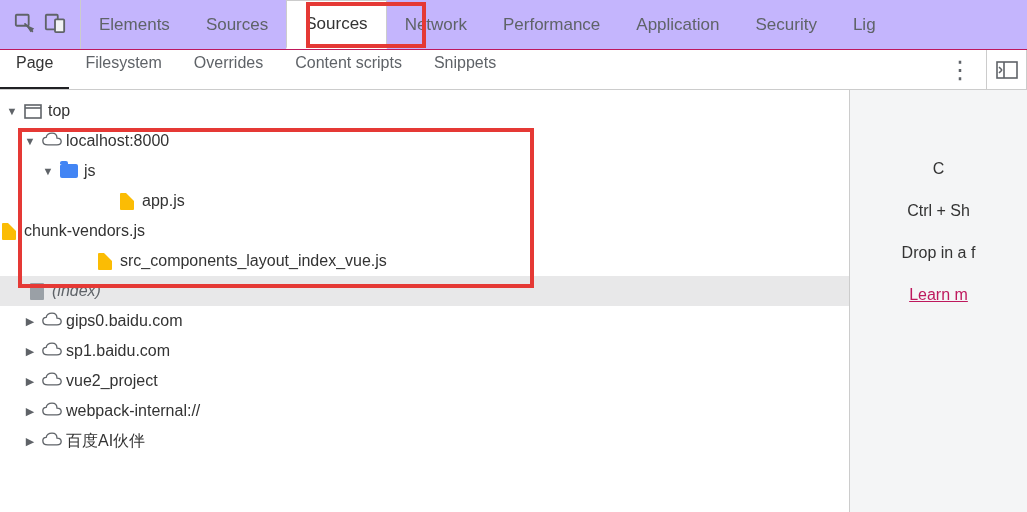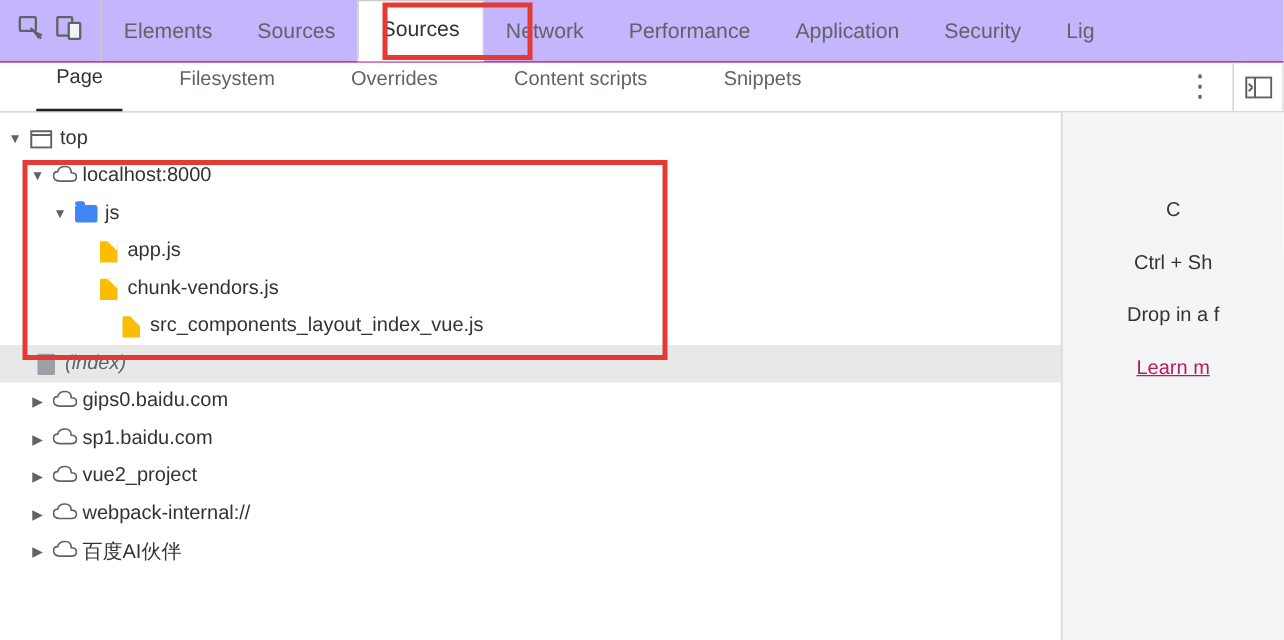--- a/index.html
+++ b/index.html
@@ -48,28 +48,27 @@
       border-bottom: 2px solid #fff;
       margin-bottom: -1px;
     }
     .sub-tabs {
       display: flex;
       align-items: center;
       height: 40px;
       border-bottom: 1px solid #ccc;
     }
     .sub-tab {
-      padding: 16px 16px;
+      padding: 4px 16px;
       height: 100%;
       display: flex;
-      align-items: flex-end;
+      align-items: flex-start;
       color: #5f6368;
       font-size: 16px;
       cursor: pointer;
-      margin-left: 29px;
     }
     .sub-tab.active {
       color: #333;
       border-bottom: 2px solid #202124;
     }
     .sub-spacer { flex: 1; }
     .kebab {
       padding: 0 14px;
       color: #5f6368;
       font-size: 24px;
@@ -246,27 +245,27 @@
       </span>
       <span>localhost:8000</span>
     </div>
     <div class="tree-row" style="padding-left:42px">
       <span class="tri">▼</span>
       <span class="ico">
           <span class="folder-blue"></span>
         </span>
       <span>js</span>
     </div>
-    <div class="tree-row" style="padding-left:78px">
+    <div class="tree-row" style="padding-left:118px">
       <span class="ico">
           <span class="file-yellow"></span>
         </span>
       <span>app.js</span>
     </div>
-    <div class="tree-row" style="padding-left:78px">
+    <div class="tree-row" style="">
       <span class="ico">
           <span class="file-yellow"></span>
         </span>
       <span>chunk-vendors.js</span>
     </div>
     <div class="tree-row" style="padding-left:96px">
       <span class="ico">
           <span class="file-yellow"></span>
         </span>
       <span>src_components_layout_index_vue.js</span>

